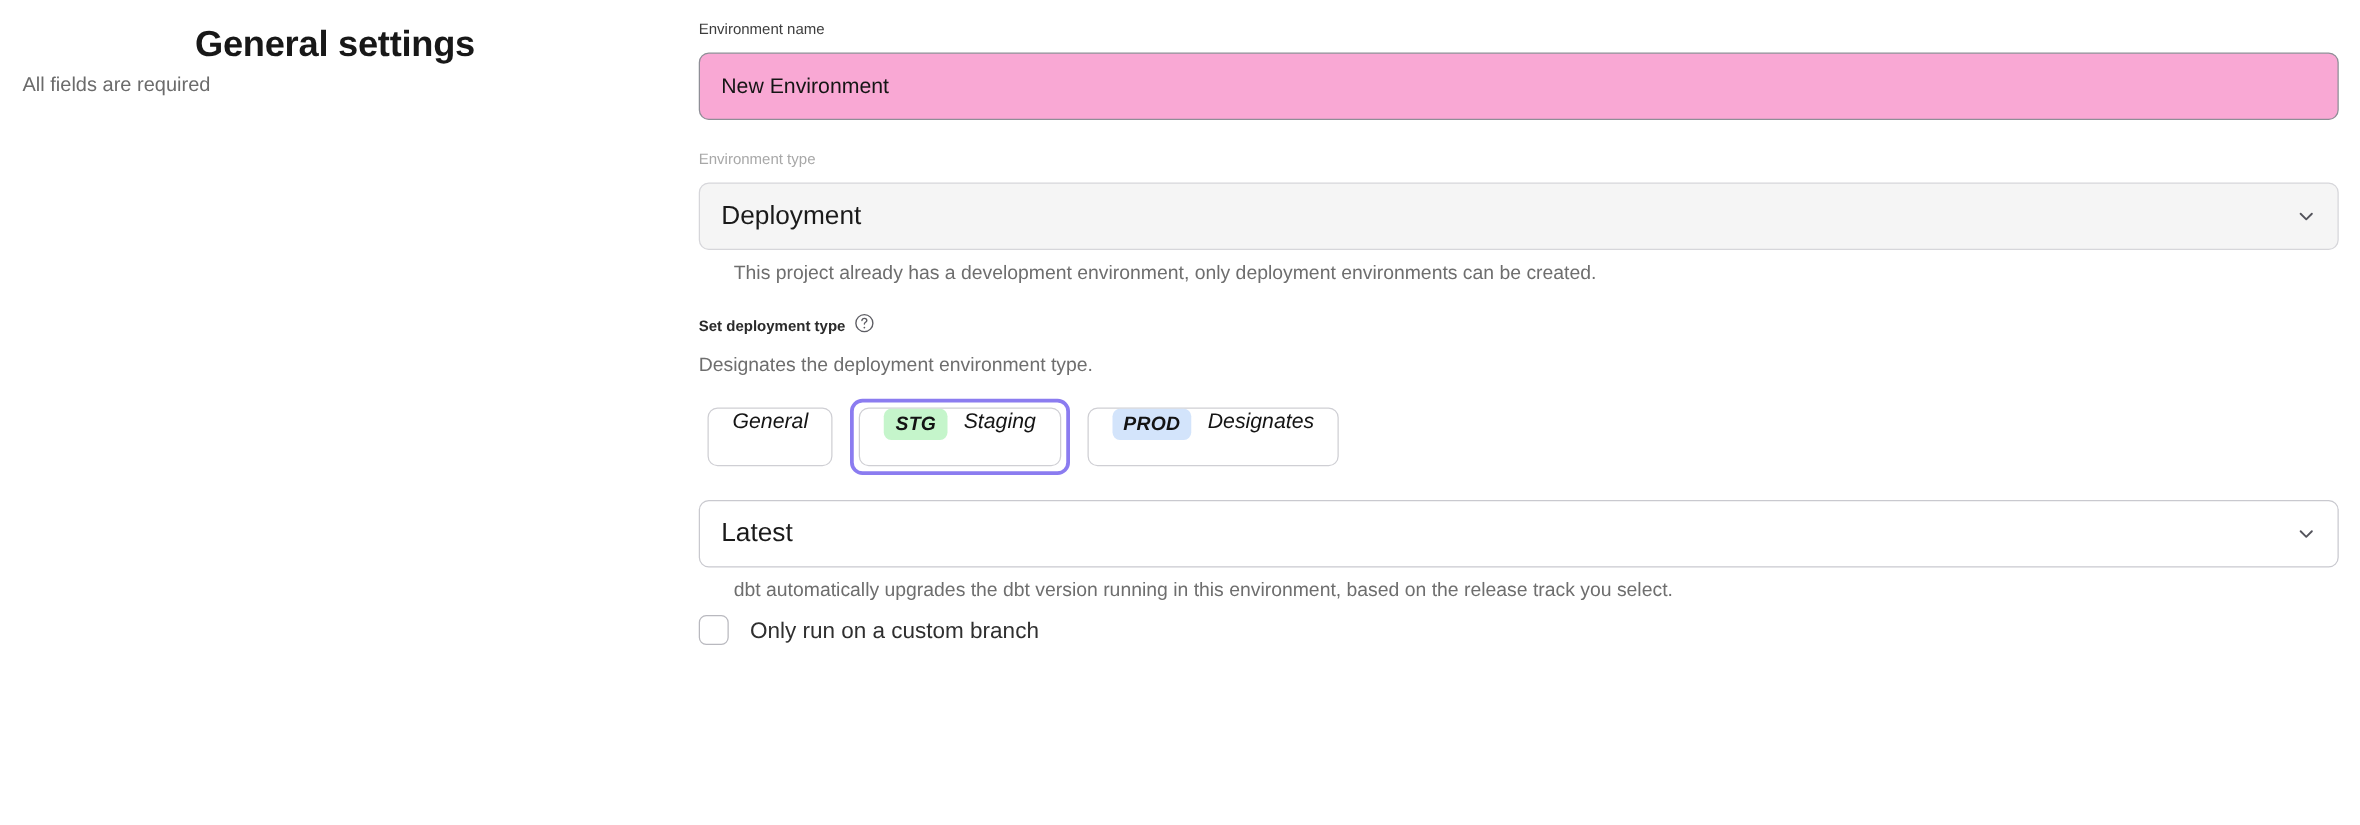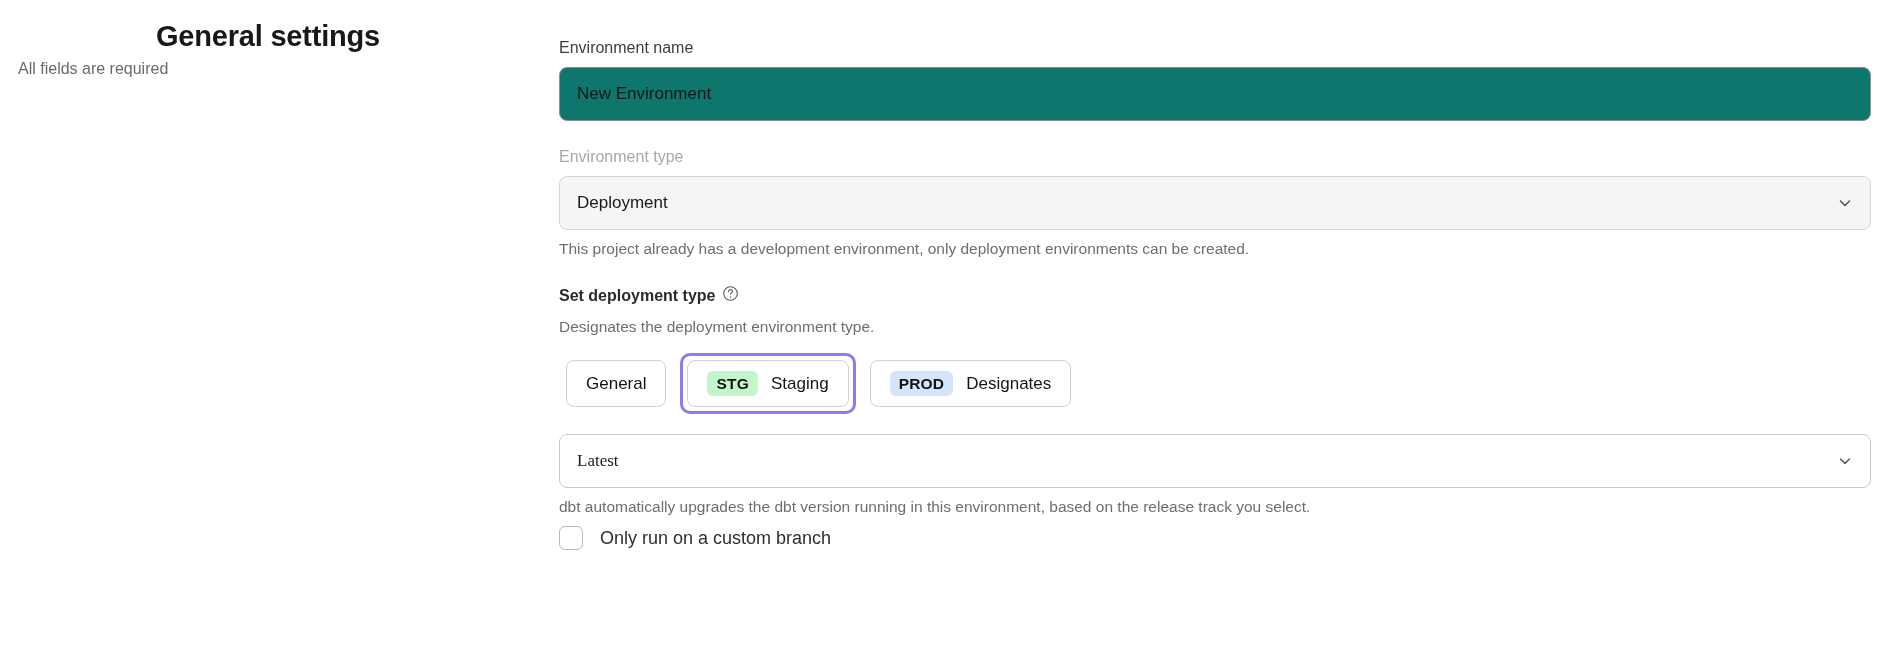--- a/index.html
+++ b/index.html
@@ -49,25 +49,24 @@
 
   
   .form-col {
     position: absolute;
     left: 559px;
     top: 12px;
     width: 1312px;
   }
 
   .field-label {
-    font-size: 16px;
+    font-size: 12px;
     line-height: 22px;
     color: #3d3d3d;
     margin-bottom: 8px;
-    margin-top: 25px;
   }
   .field-label.disabled {
     color: #a8a8a8;
   }
   .field-label.bold {
     font-weight: 700;
     color: #2b2b2b;
     display: flex;
     align-items: flex-start;
     gap: 7px;
@@ -77,49 +76,48 @@
     font-size: 15.5px;
     line-height: 22px;
     color: #6e6e6e;
   }
 
   .text-input {
     width: 100%;
     height: 54px;
     border: 1px solid #8e8e96;
     border-radius: 8px;
-    background: #0f766e;
+    background: #f9a8d4;
     font-family: "Liberation Sans", sans-serif;
     font-size: 17px;
     color: #151515;
     padding: 0 17px;
     outline: none;
     display: flex;
     align-items: center;
   }
 
   .select-box {
     width: 100%;
     height: 54px;
     border: 1px solid #d6d6da;
     border-radius: 8px;
     background: #f5f5f5;
     display: flex;
     align-items: center;
     padding: 0 17px;
-    font-size: 17px;
+    font-size: 21px;
     color: #1a1a1a;
     position: relative;
     cursor: default;
   }
   .select-box.enabled {
     background: #ffffff;
     border-color: #c9c9cf;
     cursor: pointer;
-    font-family: Liberation Serif, serif;
   }
   .select-value { flex: 1; }
 
   .chevron {
     width: 16px;
     height: 16px;
     flex: 0 0 auto;
     color: #54545c;
     display: block;
   }
@@ -149,28 +147,29 @@
   .seg-wrap.focused {
     border-color: #8b7cf0;
     border-radius: 10px;
   }
   .seg-btn {
     height: 47px;
     border: 1px solid #cfcfd4;
     border-radius: 8px;
     background: #ffffff;
     display: inline-flex;
-    align-items: center;
+    align-items: flex-start;
     gap: 13px;
     padding: 0 19px;
     font-size: 17px;
     color: #141414;
     cursor: pointer;
     font-family: "Liberation Sans", sans-serif;
     white-space: nowrap;
+    font-style: italic;
   }
   .badge {
     font-size: 15.5px;
     font-weight: 700;
     letter-spacing: 0.2px;
     border-radius: 6px;
     padding: 4px 9px;
     line-height: 17px;
     color: #131313;
   }
@@ -194,21 +193,21 @@
     cursor: pointer;
   }
   .check-label {
     font-size: 18px;
     color: #2f2f2f;
     cursor: pointer;
   }
 
   .mt-20 { margin-top: 20px; }
   .mt-12 { margin-top: 12px; }
-  .mt-8  { margin-top: 8px; }
+  .mt-8  { margin-top: 8px; margin-left: 28px; }
 </style>
 </head>
 <body>
 
 <div class="page">
 
   <div class="left-col">
     <h1 class="page-title">General settings</h1>
     <div class="page-subtitle">All fields are required</div>
   </div>

